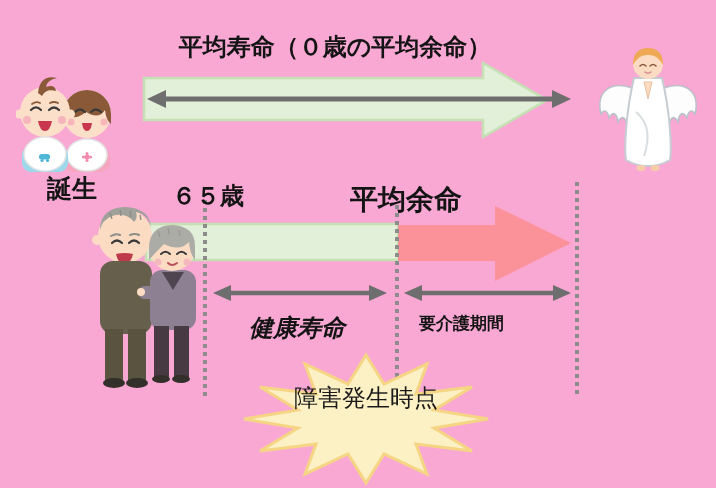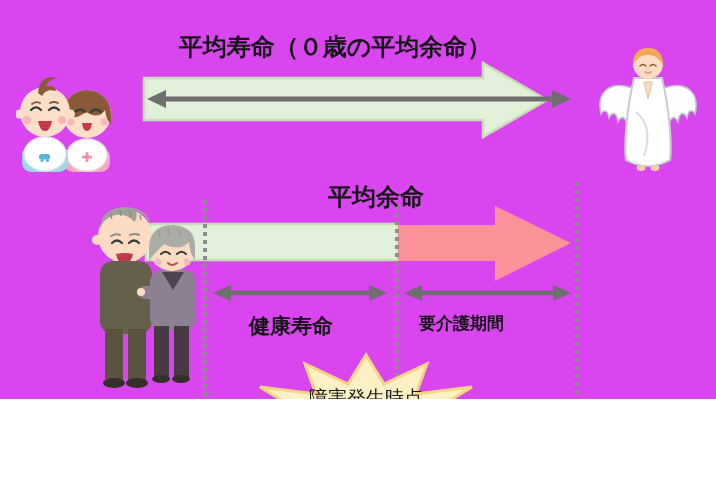--- a/index.html
+++ b/index.html
@@ -1,33 +1,33 @@
 <!DOCTYPE html>
 <html><head>
 <meta charset="utf-8">
 <style>
   html,body { margin:0; padding:0; background:#fff; }
   .canvas {
-    position:relative; width:716px; height:399px; background:#d946ef;
+    position:relative; width:716px; height:488px; background:#f9a8d4;
     font-family:"Liberation Sans","DejaVu Sans",sans-serif; color:#111;
     overflow:hidden;
   }
   .shapes-layer { position:absolute; left:0; top:0; width:716px; height:492px; }
   .illus { position:absolute; }
   .label { position:absolute; font-weight:bold; white-space:nowrap; color:#141414; }
   .title       { left:175px; top:31px;  width:320px; font-size:24px; text-align:center; }
   .birth       { left:47px;  top:172px; font-size:25px; }
   .death       { left:615px; top:174px; font-size:25px; }
   .age65       { left:172px; top:180px; font-size:24px; }
-  .remaining   { left:328px; top:181px; font-size:24px; }
-  .healthy     { left:249px; top:312px; font-size:21px; }
+  .remaining   { left:350px; top:181px; font-size:28px; }
+  .healthy     { left:249px; top:312px; font-size:24px;font-style:italic; }
   .care        { left:419px; top:312px; font-size:17px; }
   .callout-text{
     position:absolute; left:286px; top:386px; width:160px;
-    font-size:19px; line-height:24px; text-align:center; font-weight:normal;
+    font-size:24px; line-height:24px; text-align:center; font-weight:normal;
     color:#1a1a1a;
   }
 </style>
 </head>
 <body>
 
 <div class="canvas">
 
   <svg class="shapes-layer" width="716" height="492" viewBox="0 0 716 492">
 
@@ -150,20 +150,22 @@
       <rect x="50" y="92" width="30" height="13" rx="6.5" fill="#8E8093"></rect>
       <circle cx="53" cy="98" r="4" fill="#FBDCC3"></circle>
       <rect x="66" y="132" width="15" height="51" fill="#473A42"></rect>
       <rect x="86" y="132" width="15" height="51" fill="#473A42"></rect>
       <ellipse cx="73" cy="185" rx="9" ry="4" fill="#332F2A"></ellipse>
       <ellipse cx="93" cy="185" rx="9" ry="4" fill="#332F2A"></ellipse>
     </g>
   </svg>
 
   <div class="label title">平均寿命（０歳の平均余命）</div>
+  <div class="label birth">誕生</div>
+  <div class="label age65">６５歳</div>
   <div class="label remaining">平均余命</div>
   <div class="label healthy">健康寿命</div>
   <div class="label care">要介護期間</div>
 
   <div class="callout-text">
     <div>障害発生時点</div>
   </div>
 
 </div>
 

